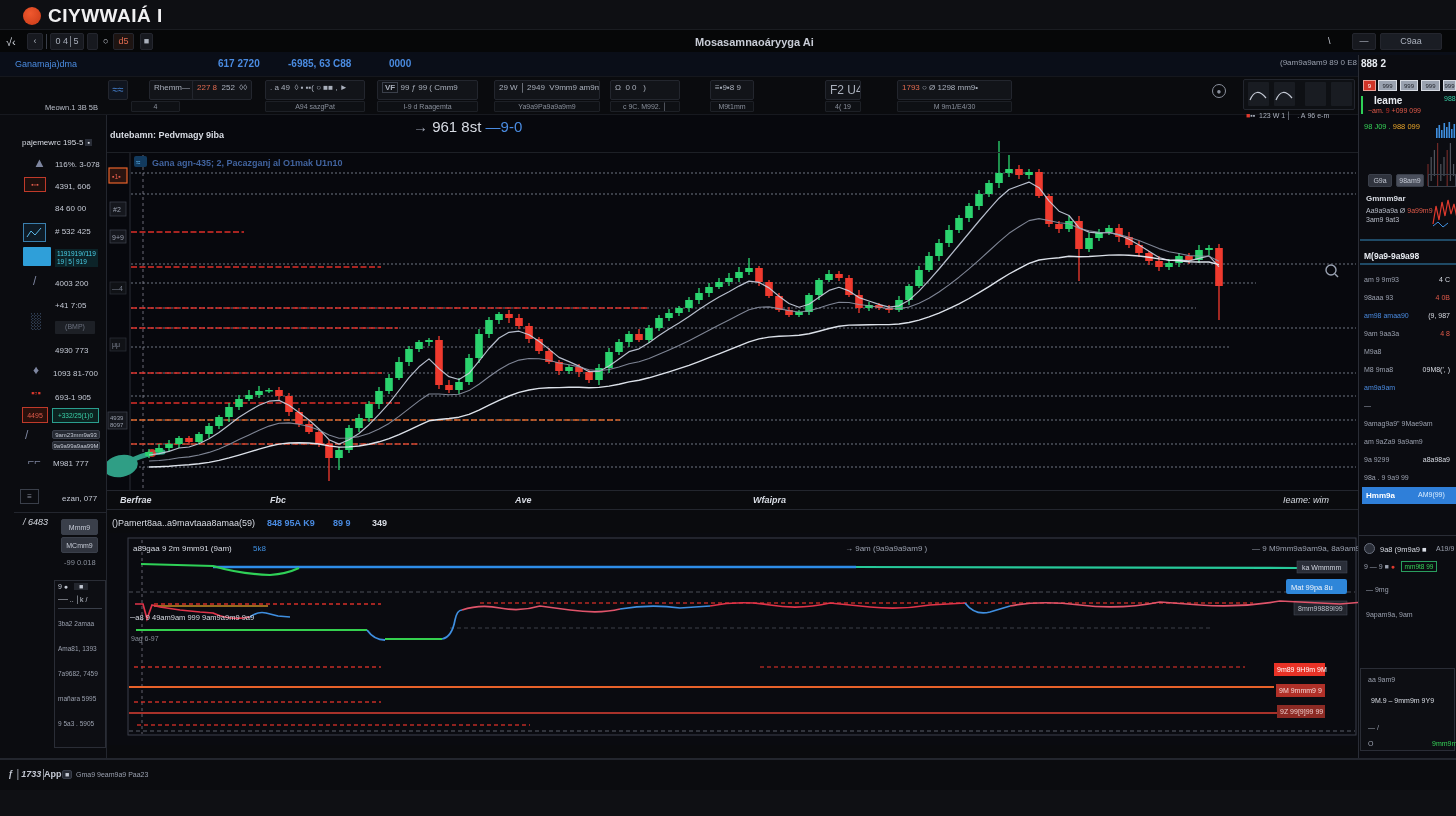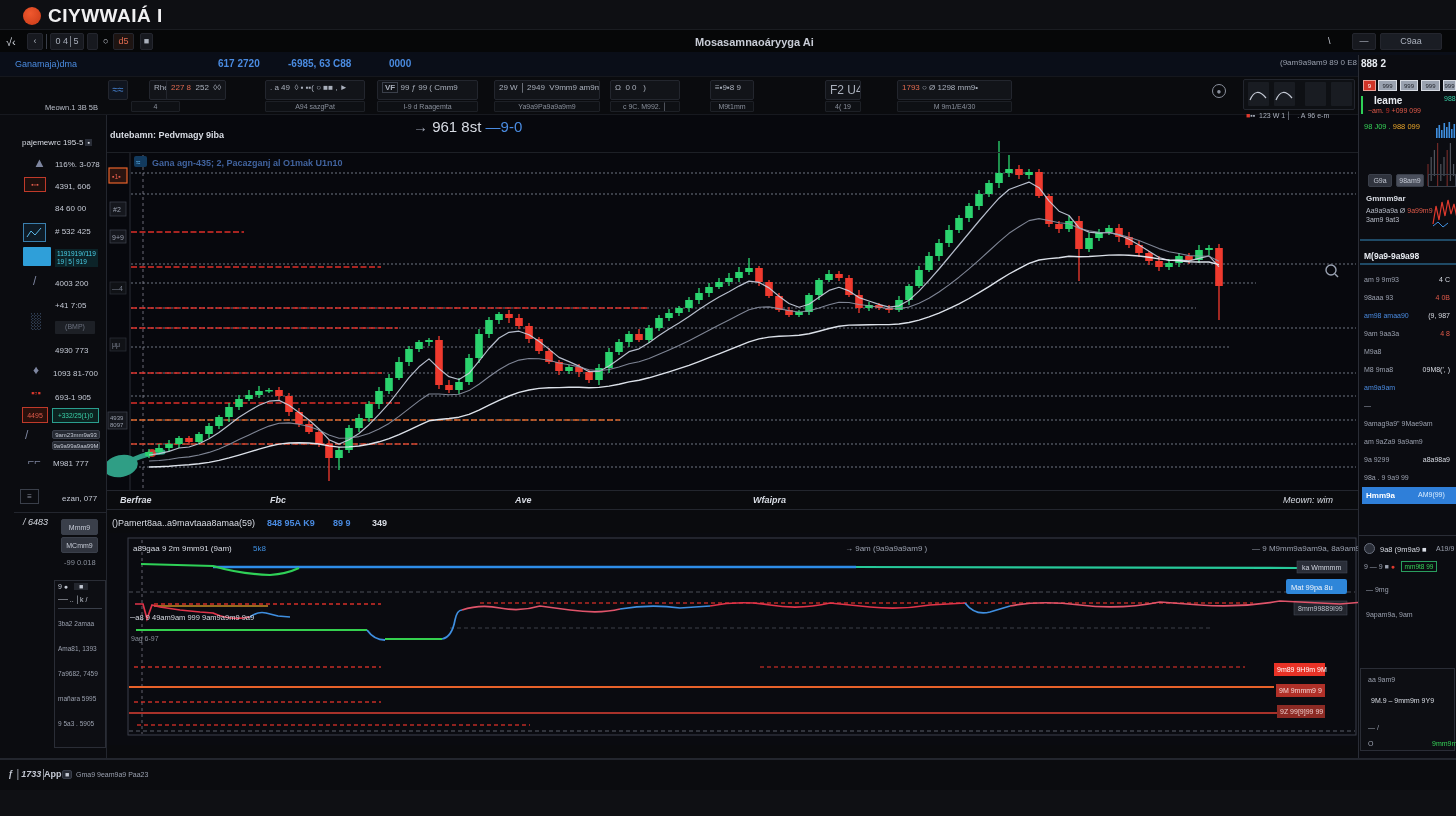--- a/index.html
+++ b/index.html
@@ -58,21 +58,21 @@
 <div class="abs small" style="left:1280px;top:58px;font-size:8px">(9am9a9am9 89 0 E8</div>
 
 <div class="abs toolbar"></div>
 <div class="abs tgroup" style="left:108px;width:20px;background:#10151f">
       <div style="color:#4a8be0;font-size:10px;text-align:center;line-height:17px">≈≈</div>
     </div>
 <div class="abs tgroup" style="left:149px;width:52px">
       <div style="padding:2px 4px;color:#aab0bc;font-size:8px;white-space:nowrap;overflow:hidden">Rhemm—</div>
     </div>
     <div class="abs tlabel" style="left:131px;width:49px">4</div>
-<div class="abs tgroup" style="left:166px;width:60px">
+<div class="abs tgroup" style="left:192px;width:60px">
       <div style="padding:2px 4px;color:#aab0bc;font-size:8px;white-space:nowrap;overflow:hidden"><span style="color:#e06a50">227 8</span>&nbsp; 252&nbsp; ◊◊</div>
     </div>
 <div class="abs tgroup" style="left:265px;width:100px">
       <div style="padding:2px 4px;color:#aab0bc;font-size:8px;white-space:nowrap;overflow:hidden">. a 49&nbsp; ◊ ▪ ▪▪( ○ ■■ , ►</div>
     </div>
     <div class="abs tlabel" style="left:265px;width:100px">A94 sazgPat</div>
 <div class="abs tgroup" style="left:377px;width:101px">
       <div style="padding:2px 4px;color:#aab0bc;font-size:8px;white-space:nowrap;overflow:hidden"><b style="border:1px solid #3a3f4a;padding:0 2px">VF</b> 99 ƒ 99 ( Cmm9</div>
     </div>
     <div class="abs tlabel" style="left:377px;width:101px">I-9 d Raagemta</div>
@@ -428,21 +428,21 @@
 </svg>
 <div class="abs chead"></div>
 <div class="abs" style="left:110px;top:130px;font-size:9px;color:#d8dce4;font-weight:bold">dutebamn: Pedvmagy 9iba</div>
 <div class="abs" style="left:413px;top:118px;font-size:15px;color:#9aa0ae">→ <span style="color:#d8dce4">961 8st</span> <span class="blue">—9-0</span></div>
 
 <div class="abs axisrow">
 <span class="axlbl" style="left:13px">Berfrae</span>
 <span class="axlbl" style="left:163px">Fbc</span>
 <span class="axlbl" style="left:408px">Ave</span>
 <span class="axlbl" style="left:646px">Wfaipra</span>
-<span class="axlbl" style="left:1176px;font-weight:normal">Meown: wim</span>
+<span class="axlbl" style="left:1176px;font-weight:normal">Ieame: wim</span>
 </div>
 
 <div class="abs indhead"></div>
 <div class="abs" style="left:112px;top:518px;font-size:9px;color:#d8dce4">()Pamert8aa..a9mavtaaa8amaa(59)</div>
 <div class="abs blue" style="left:267px;top:518px;font-size:9px;font-weight:bold">848 95A K9</div>
 <div class="abs blue" style="left:333px;top:518px;font-size:9px;font-weight:bold">89 9</div>
 <div class="abs" style="left:372px;top:518px;font-size:9px;color:#d8dce4;font-weight:bold">349</div>
 <svg width="1251" height="212" viewBox="107 533 1251 212" style="position:absolute;left:107px;top:533px">
       <rect x="107" y="533" width="1251" height="212" fill="#0a0b10"></rect>
 <rect x="128" y="538" width="1228" height="197" fill="none" stroke="#3a3f4a" stroke-width="1"></rect>

